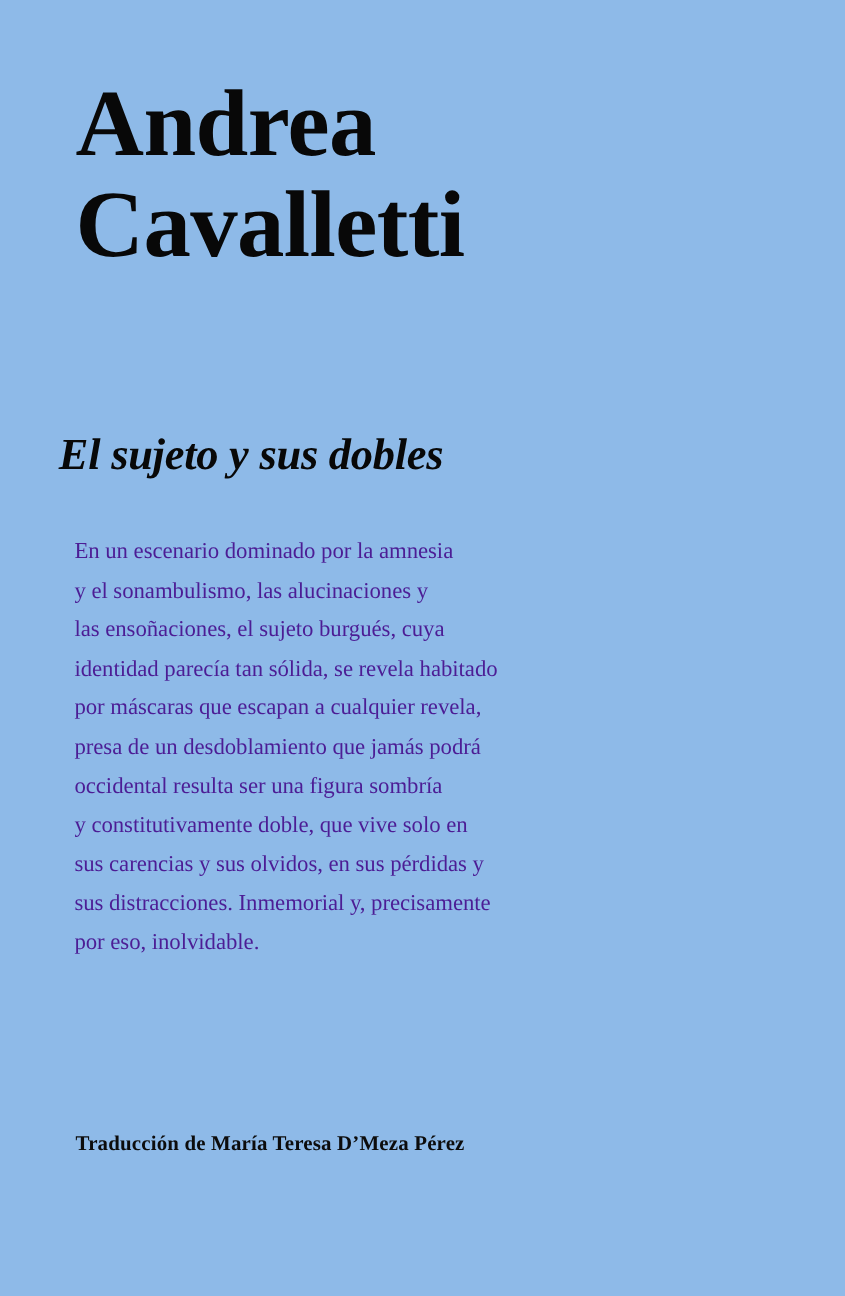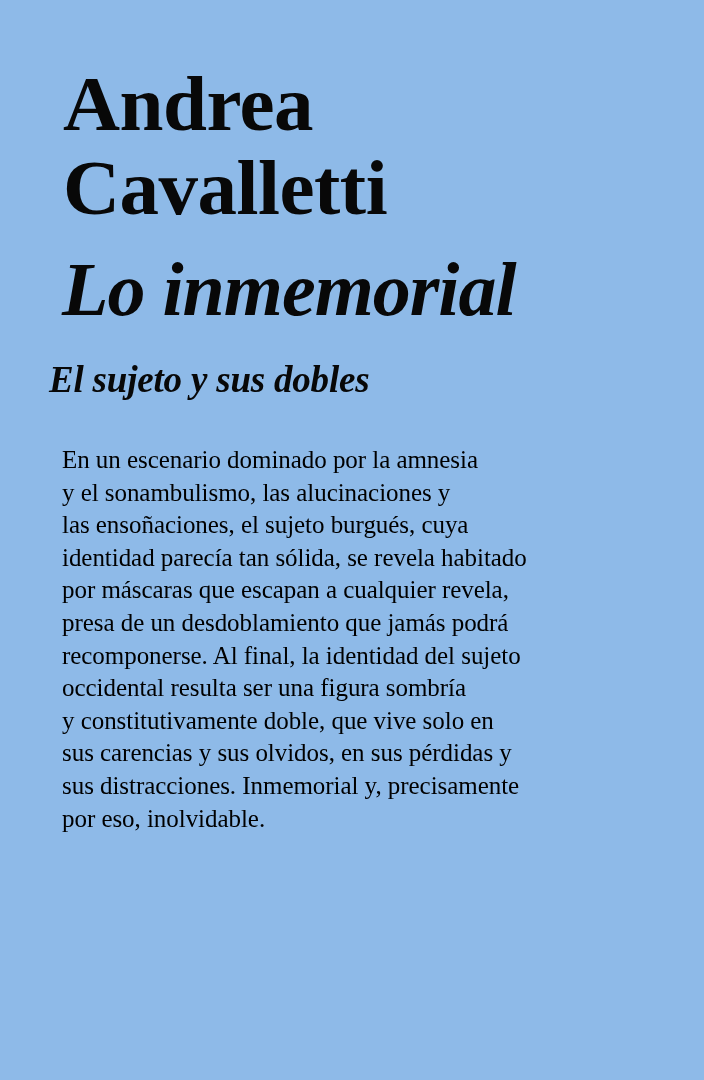--- a/index.html
+++ b/index.html
@@ -84,24 +84,24 @@
     left: 62px;
     top: 444px;
     width: 600px;
   }
 
   .blurb-line {
     display: block;
     font-family: "Liberation Serif", "DejaVu Serif", serif;
     font-weight: 400;
     font-style: normal;
-    font-size: 25px;
+    font-size: 19px;
     line-height: 32.6px;
     letter-spacing: -0.05px;
-    color: #000000;
+    color: #4c1d95;
     white-space: nowrap;
   }
 
   
   .imprint {
     position: absolute;
     left: 63px;
     top: 941px;
     width: 600px;
   }
@@ -121,35 +121,34 @@
 </head>
 <body>
 
 <div class="cover">
 
   <div class="author-block">
     <span class="author-line">Andrea</span>
     <span class="author-line">Cavalletti</span>
   </div>
 
-  <div class="title">Lo inmemorial</div>
 
   <div class="subtitle">El sujeto y sus dobles</div>
 
   <div class="blurb">
     <span class="blurb-line">En un escenario dominado por la amnesia</span>
     <span class="blurb-line">y el sonambulismo, las alucinaciones y</span>
     <span class="blurb-line">las ensoñaciones, el sujeto burgués, cuya</span>
     <span class="blurb-line">identidad parecía tan sólida, se revela habitado</span>
     <span class="blurb-line">por máscaras que escapan a cualquier revela,</span>
     <span class="blurb-line">presa de un desdoblamiento que jamás podrá</span>
-    <span class="blurb-line">recomponerse. Al final, la identidad del sujeto</span>
     <span class="blurb-line">occidental resulta ser una figura sombría</span>
     <span class="blurb-line">y constitutivamente doble, que vive solo en</span>
     <span class="blurb-line">sus carencias y sus olvidos, en sus pérdidas y</span>
     <span class="blurb-line">sus distracciones. Inmemorial y, precisamente</span>
     <span class="blurb-line">por eso, inolvidable.</span>
   </div>
 
   <div class="imprint">
+    <span class="imprint-line">Traducción de María Teresa D’Meza Pérez</span>
   </div>
 
 </div>
 
 </body></html>

